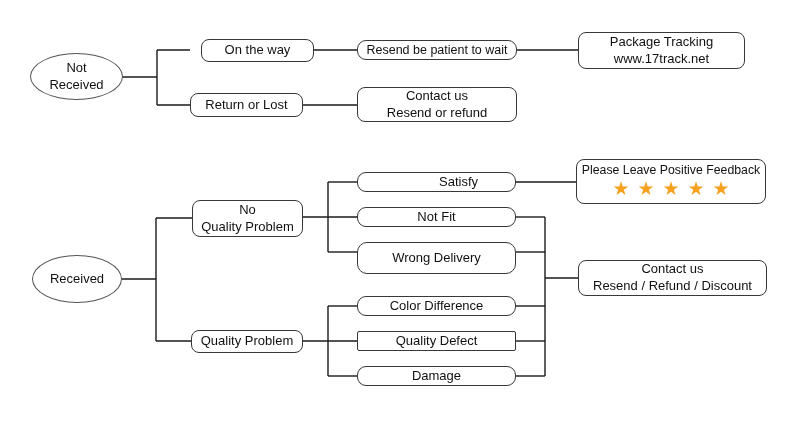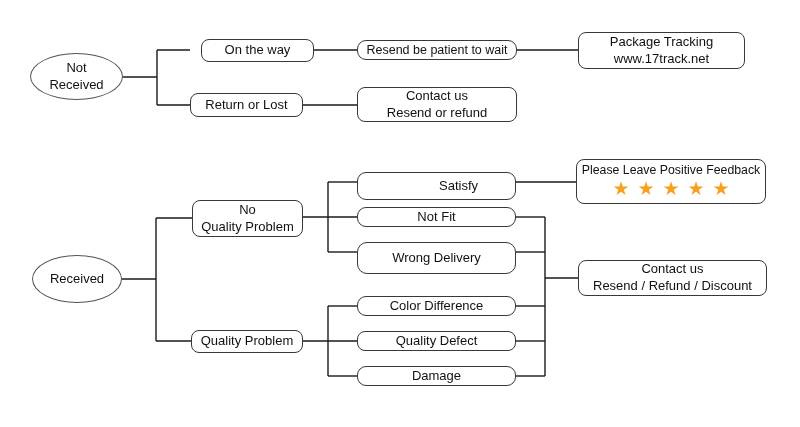--- a/index.html
+++ b/index.html
@@ -141,37 +141,37 @@
 
   <div class="node" style="left:192px; top:200px; width:111px; height:37px;">
     <span class="label">No
 Quality Problem</span>
   </div>
 
   <div class="node" style="left:191px; top:330px; width:112px; height:23px;">
     <span class="label">Quality Problem</span>
   </div>
 
-  <div class="node" style="left:357px; top:172px; width:159px; height:28px; border-radius:9px;padding-left:44px;">
+  <div class="node" style="left:357px; top:172px; width:159px; height:20px; border-radius:9px;padding-left:44px;">
     <span class="label">Satisfy</span>
   </div>
 
   <div class="node" style="left:357px; top:207px; width:159px; height:20px; border-radius:9px;">
     <span class="label">Not Fit</span>
   </div>
 
   <div class="node" style="left:357px; top:242px; width:159px; height:32px; border-radius:10px;">
     <span class="label">Wrong Delivery</span>
   </div>
 
   <div class="node" style="left:357px; top:296px; width:159px; height:20px; border-radius:9px;">
     <span class="label">Color Difference</span>
   </div>
 
-  <div class="node" style="left:357px; top:331px; width:159px; height:20px; border-radius:8px;">
+  <div class="node" style="left:357px; top:331px; width:159px; height:20px; border-radius:2px;">
     <span class="label">Quality Defect</span>
   </div>
 
   <div class="node" style="left:357px; top:366px; width:159px; height:20px; border-radius:9px;">
     <span class="label">Damage</span>
   </div>
 
   <div class="node feedback" style="left:576px; top:159px; width:190px; height:45px;">
     <span class="label">Please Leave Positive Feedback</span>
     <span class="stars">

